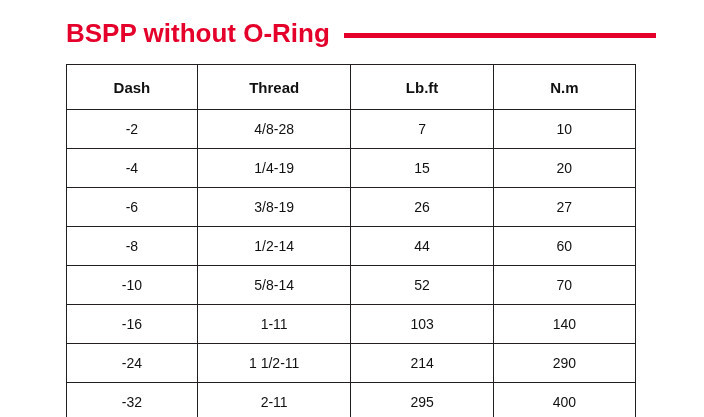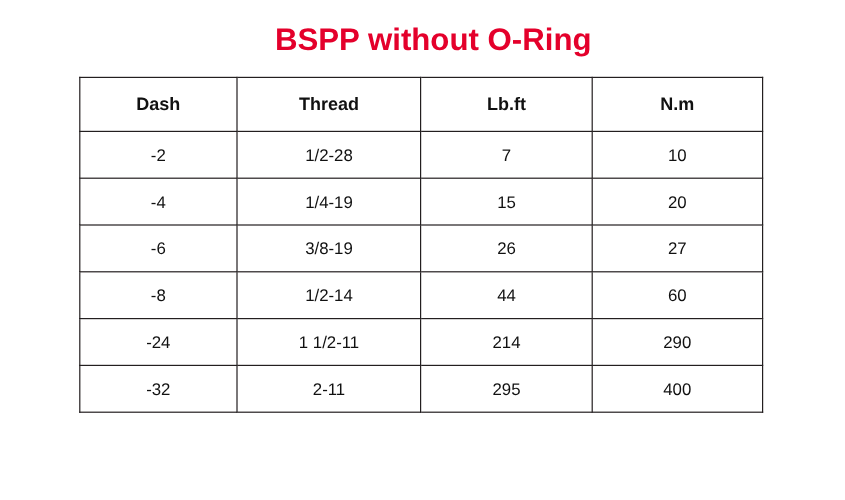--- a/index.html
+++ b/index.html
@@ -20,21 +20,20 @@
     box-sizing: border-box;
   }
   .title-row {
     position: absolute;
     left: 66px;
     top: 18px;
     right: 48px;
     display: flex;
     align-items: center;
     gap: 14px;
-    flex-direction: column;
   }
   .title {
     color: #e4002b;
     font-size: 26px;
     font-weight: bold;
     white-space: nowrap;
     letter-spacing: 0px;
     font-family: "Liberation Sans", sans-serif;
   }
   .title-rule {
@@ -93,21 +92,21 @@
       <tr>
         <th>Dash</th>
         <th>Thread</th>
         <th>Lb.ft</th>
         <th>N.m</th>
       </tr>
     </thead>
     <tbody>
       <tr>
         <td>-2</td>
-        <td>1/2-28</td>
+        <td>4/8-28</td>
         <td>7</td>
         <td>10</td>
       </tr>
       <tr>
         <td>-4</td>
         <td>1/4-19</td>
         <td>15</td>
         <td>20</td>
       </tr>
       <tr>
@@ -116,20 +115,32 @@
         <td>26</td>
         <td>27</td>
       </tr>
       <tr>
         <td>-8</td>
         <td>1/2-14</td>
         <td>44</td>
         <td>60</td>
       </tr>
       <tr>
+        <td>-10</td>
+        <td>5/8-14</td>
+        <td>52</td>
+        <td>70</td>
+      </tr>
+      <tr>
+        <td>-16</td>
+        <td>1-11</td>
+        <td>103</td>
+        <td>140</td>
+      </tr>
+      <tr>
         <td>-24</td>
         <td>1 1/2-11</td>
         <td>214</td>
         <td>290</td>
       </tr>
       <tr>
         <td>-32</td>
         <td>2-11</td>
         <td>295</td>
         <td>400</td>

